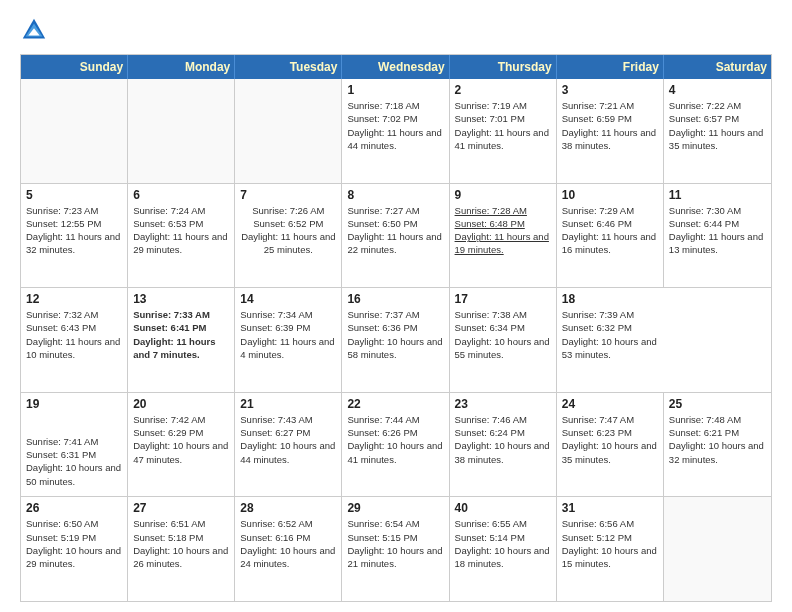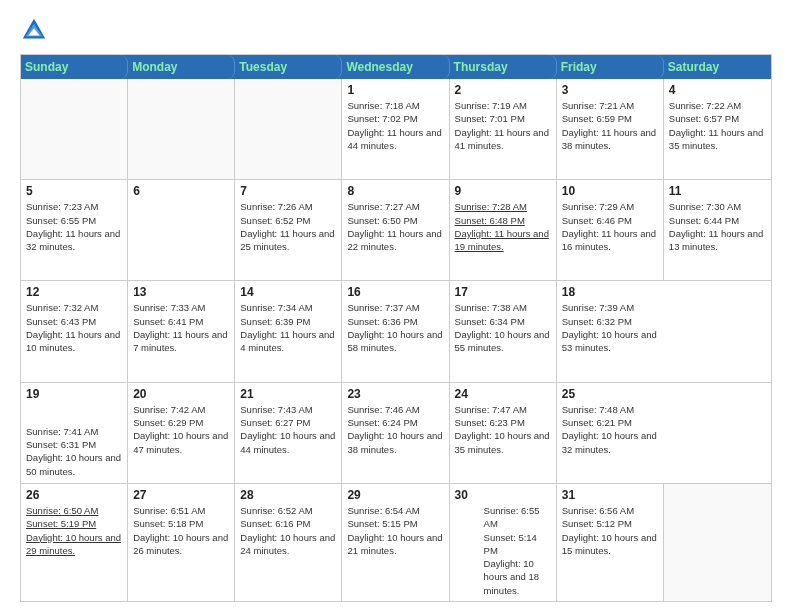--- a/index.html
+++ b/index.html
@@ -65,27 +65,26 @@
       display: flex;
       flex-direction: column;
       border: 1px solid #ccc;
     }
     .cal-header {
       display: grid;
       grid-template-columns: repeat(7, 1fr);
       background: #2a6db5;
     }
     .cal-header-cell {
-      color: #86efac;
+      color: #fef9c3;
       font-size: 12px;
       font-weight: bold;
       padding: 5px 4px;
-      text-align: left;
+      text-align: right;
       border-right: 1px solid #4a8dd5;
-      border-radius: 8px;
     }
     .cal-header-cell:last-child { border-right: none; }
     .cal-body {
       display: flex;
       flex-direction: column;
       flex: 1;
     }
     .cal-row {
       display: grid;
       grid-template-columns: repeat(7, 1fr);
@@ -174,29 +173,32 @@
             <span class="day-num">4</span>
             <div class="day-info" style="white-space: pre-line;">Sunrise: 7:22 AM
 Sunset: 6:57 PM
 Daylight: 11 hours and 35 minutes.</div>
           </div>
         </div>
         <div class="cal-row">
           <div class="cal-cell">
             <span class="day-num">5</span>
             <div class="day-info" style="white-space: pre-line;">Sunrise: 7:23 AM
-Sunset: 6:55 PM
+Sunset: 12:55 PM
 Daylight: 11 hours and 32 minutes.</div>
           </div>
           <div class="cal-cell">
             <span class="day-num">6</span>
+            <div class="day-info" style="white-space: pre-line;">Sunrise: 7:24 AM
+Sunset: 6:53 PM
+Daylight: 11 hours and 29 minutes.</div>
           </div>
           <div class="cal-cell">
             <span class="day-num">7</span>
-            <div class="day-info" style="white-space: pre-line;">Sunrise: 7:26 AM
+            <div class="day-info" style="white-space: pre-line; text-align: center;">Sunrise: 7:26 AM
 Sunset: 6:52 PM
 Daylight: 11 hours and 25 minutes.</div>
           </div>
           <div class="cal-cell">
             <span class="day-num">8</span>
             <div class="day-info" style="white-space: pre-line;">Sunrise: 7:27 AM
 Sunset: 6:50 PM
 Daylight: 11 hours and 22 minutes.</div>
           </div>
           <div class="cal-cell">
@@ -220,21 +222,21 @@
         </div>
         <div class="cal-row">
           <div class="cal-cell">
             <span class="day-num">12</span>
             <div class="day-info" style="white-space: pre-line;">Sunrise: 7:32 AM
 Sunset: 6:43 PM
 Daylight: 11 hours and 10 minutes.</div>
           </div>
           <div class="cal-cell">
             <span class="day-num">13</span>
-            <div class="day-info" style="white-space: pre-line;">Sunrise: 7:33 AM
+            <div class="day-info" style="white-space: pre-line; font-weight: bold;">Sunrise: 7:33 AM
 Sunset: 6:41 PM
 Daylight: 11 hours and 7 minutes.</div>
           </div>
           <div class="cal-cell">
             <span class="day-num">14</span>
             <div class="day-info" style="white-space: pre-line;">Sunrise: 7:34 AM
 Sunset: 6:39 PM
 Daylight: 11 hours and 4 minutes.</div>
           </div>
           <div class="cal-cell">
@@ -269,20 +271,26 @@
 Sunset: 6:29 PM
 Daylight: 10 hours and 47 minutes.</div>
           </div>
           <div class="cal-cell">
             <span class="day-num">21</span>
             <div class="day-info" style="white-space: pre-line;">Sunrise: 7:43 AM
 Sunset: 6:27 PM
 Daylight: 10 hours and 44 minutes.</div>
           </div>
           <div class="cal-cell">
+            <span class="day-num">22</span>
+            <div class="day-info" style="white-space: pre-line;">Sunrise: 7:44 AM
+Sunset: 6:26 PM
+Daylight: 10 hours and 41 minutes.</div>
+          </div>
+          <div class="cal-cell">
             <span class="day-num">23</span>
             <div class="day-info" style="white-space: pre-line;">Sunrise: 7:46 AM
 Sunset: 6:24 PM
 Daylight: 10 hours and 38 minutes.</div>
           </div>
           <div class="cal-cell">
             <span class="day-num">24</span>
             <div class="day-info" style="white-space: pre-line;">Sunrise: 7:47 AM
 Sunset: 6:23 PM
 Daylight: 10 hours and 35 minutes.</div>
@@ -290,21 +298,21 @@
           <div class="cal-cell">
             <span class="day-num">25</span>
             <div class="day-info" style="white-space: pre-line;">Sunrise: 7:48 AM
 Sunset: 6:21 PM
 Daylight: 10 hours and 32 minutes.</div>
           </div>
         </div>
         <div class="cal-row">
           <div class="cal-cell">
             <span class="day-num">26</span>
-            <div class="day-info" style="white-space: pre-line; text-decoration: underline;">Sunrise: 6:50 AM
+            <div class="day-info" style="white-space: pre-line;">Sunrise: 6:50 AM
 Sunset: 5:19 PM
 Daylight: 10 hours and 29 minutes.</div>
           </div>
           <div class="cal-cell">
             <span class="day-num">27</span>
             <div class="day-info" style="white-space: pre-line;">Sunrise: 6:51 AM
 Sunset: 5:18 PM
 Daylight: 10 hours and 26 minutes.</div>
           </div>
           <div class="cal-cell">
@@ -313,22 +321,22 @@
 Sunset: 6:16 PM
 Daylight: 10 hours and 24 minutes.</div>
           </div>
           <div class="cal-cell">
             <span class="day-num">29</span>
             <div class="day-info" style="white-space: pre-line;">Sunrise: 6:54 AM
 Sunset: 5:15 PM
 Daylight: 10 hours and 21 minutes.</div>
           </div>
           <div class="cal-cell">
-            <span class="day-num">30</span>
-            <div class="day-info" style="white-space: pre-line; margin-left: 29px;">Sunrise: 6:55 AM
+            <span class="day-num">40</span>
+            <div class="day-info" style="white-space: pre-line;">Sunrise: 6:55 AM
 Sunset: 5:14 PM
 Daylight: 10 hours and 18 minutes.</div>
           </div>
           <div class="cal-cell">
             <span class="day-num">31</span>
             <div class="day-info" style="white-space: pre-line;">Sunrise: 6:56 AM
 Sunset: 5:12 PM
 Daylight: 10 hours and 15 minutes.</div>
           </div>
           <div class="cal-cell empty"></div>

